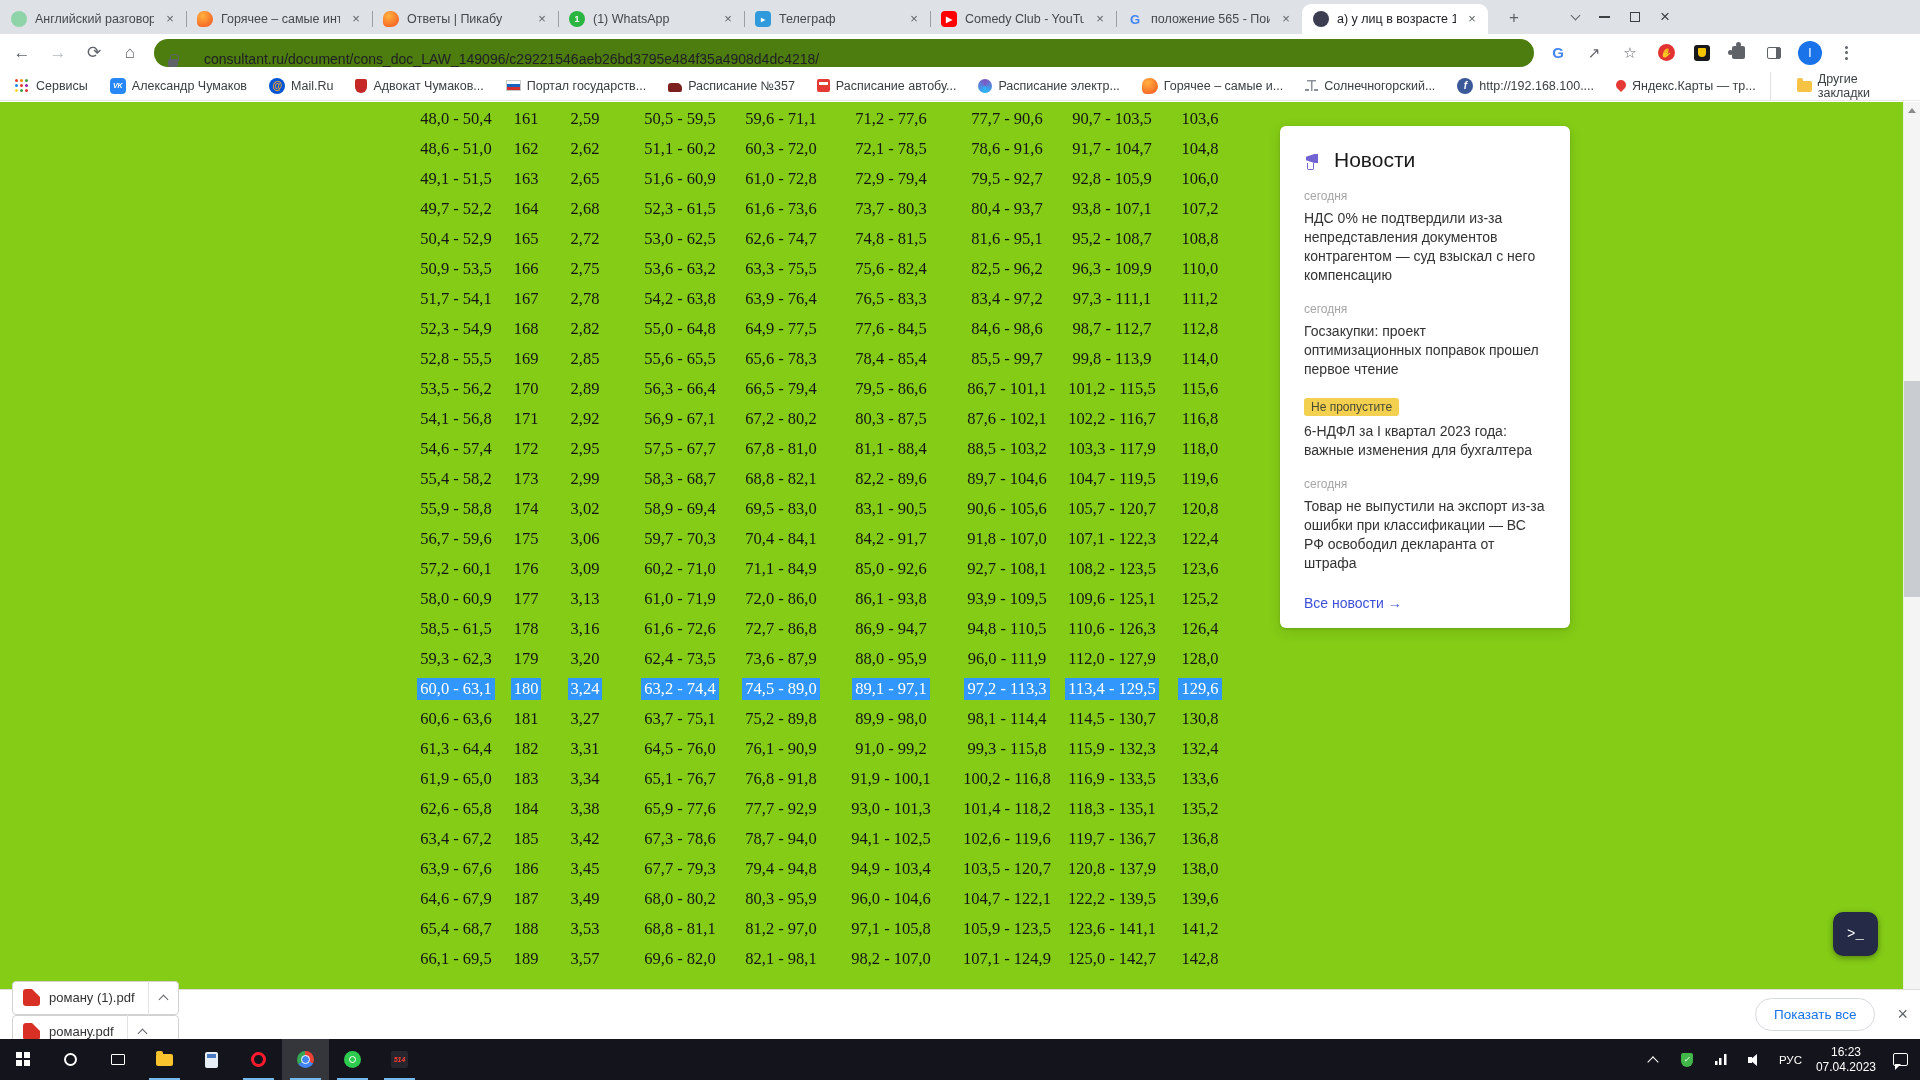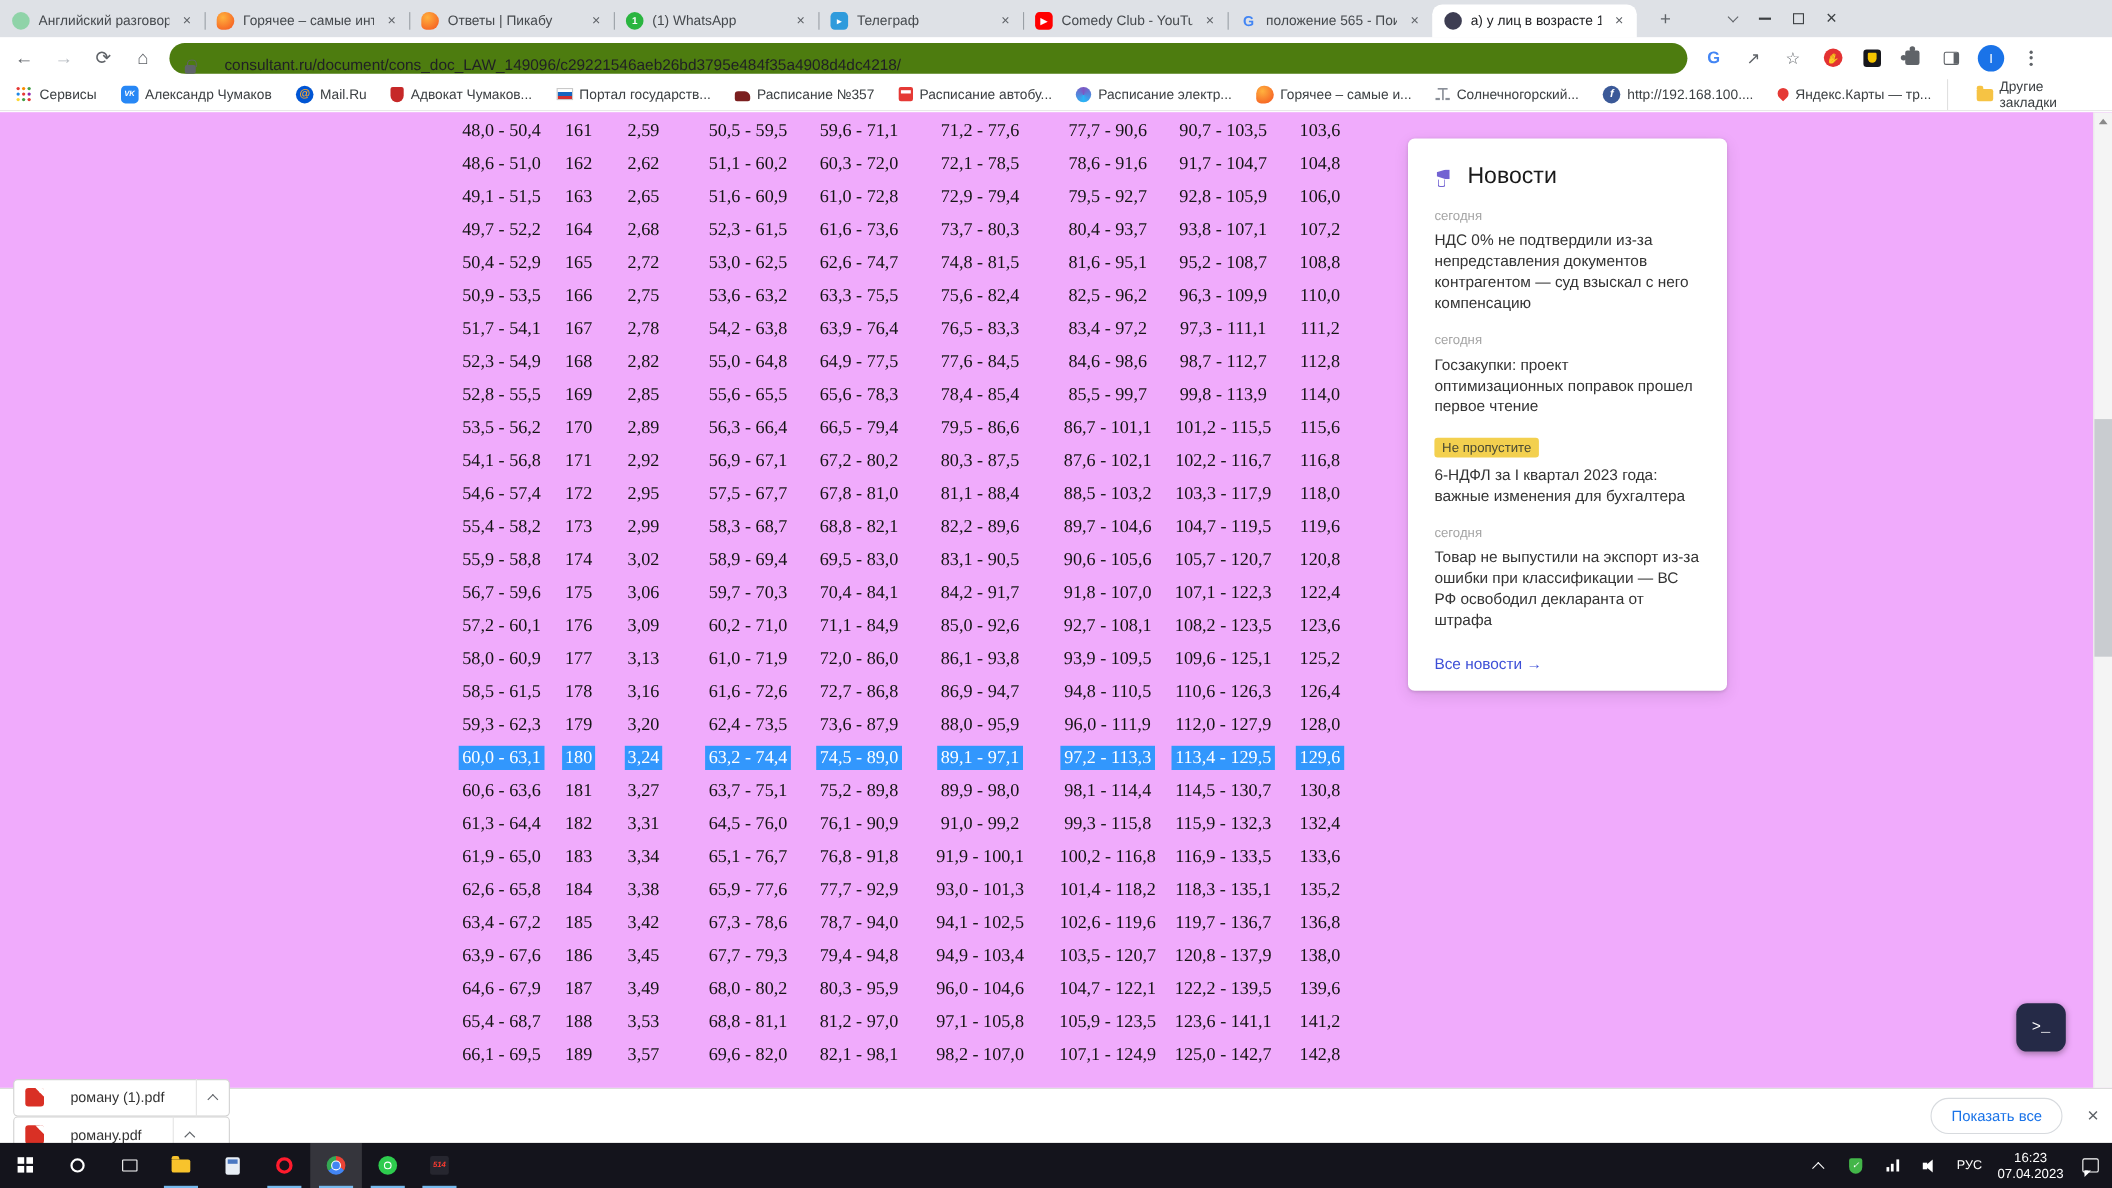--- a/index.html
+++ b/index.html
@@ -76,21 +76,21 @@
       linear-gradient(#8a8f98,#8a8f98) 50% 0/1.5px 11px no-repeat,
       linear-gradient(#8a8f98,#8a8f98) 0 100%/4px 2px no-repeat,
       linear-gradient(#8a8f98,#8a8f98) 100% 100%/4px 2px no-repeat}
   .b-fb{background:#3b5998;border-radius:50%;font-size:10px}
   .b-pin{width:10px;height:10px;background:#e53935;border-radius:50% 50% 50% 0;transform:rotate(-45deg);margin-top:-2px}
   .b-folder{width:15px;height:11px;background:#f6c344;border-radius:1px 2px 2px 2px;position:relative;margin-top:2px}
   .b-folder::before{content:"";position:absolute;top:-3px;left:0;width:6px;height:3px;background:#f6c344;border-radius:2px 2px 0 0}
   #bm-other{display:flex;align-items:center;gap:6px;border-left:1px solid #e0e0e0;padding-left:26px;margin-left:14px}
 
   
-  #page{position:absolute;left:0;top:102px;width:1920px;height:887px;background:#f0abfc;overflow:hidden}
+  #page{position:absolute;left:0;top:102px;width:1920px;height:887px;background:#84cc16;overflow:hidden}
 
   #doc-table{position:absolute;left:400px;top:2px}
   .trow{display:grid;grid-template-columns:112px 28px 90px 100px 102px 118px 114px 96px 80px;height:30px;align-items:center;
         font-family:"Liberation Serif",serif;font-size:16.5px;color:#141414;text-align:center}
   .tcell{justify-self:center;white-space:nowrap}
   .trow.hl .tcell{background:#3297fd;color:#fff;padding:1px 3px}
 
   
   #news-card{position:absolute;left:1280px;top:24px;width:290px;height:502px;background:#fff;border-radius:6px;
        box-shadow:0 1px 3px rgba(0,0,0,.14),0 4px 14px rgba(0,0,0,.10);padding:22px 24px;font-size:14px;color:#2e2e2e}
@@ -112,21 +112,21 @@
   #pg-thumb{position:absolute;left:0;top:279px;width:17px;height:216px;background:#c9ccd0}
 
   
   #float-btn{position:absolute;left:1833px;top:810px;width:45px;height:44px;background:#252a47;border-radius:10px;
        box-shadow:0 2px 6px rgba(0,0,0,.35);color:#fff;display:flex;align-items:center;justify-content:center;
        font-family:"Liberation Mono",monospace;font-size:14px}
 
   
   #dlbar{position:absolute;left:0;top:989px;width:1920px;height:50px;background:#fff;border-top:1px solid #dcdcdc;
        display:flex;align-items:center;padding:0 12px;gap:24px}
-  .dlchip{height:34px;border:1px solid #d2d2d2;border-radius:4px;background:#fff;display:flex;align-items:center;padding:0 0 0 10px;gap:24px;font-size:13px;color:#333}
+  .dlchip{height:34px;border:1px solid #d2d2d2;border-radius:4px;background:#fff;display:flex;align-items:center;padding:0 0 0 10px;gap:9px;font-size:13px;color:#333}
   .pdfic{width:17px;height:17px;background:#d93025;border-radius:3px;position:relative;flex:none}
   .pdfic::before{content:"";position:absolute;right:0;top:0;border:4px solid #fff;border-left-color:transparent;border-bottom-color:transparent;border-radius:0 3px 0 0}
   .dl-caret{width:30px;height:34px;border-left:1px solid #e4e4e4;margin-left:4px;display:flex;align-items:center;justify-content:center}
   .dl-caret i{width:7px;height:7px;border-left:1.6px solid #5f6368;border-top:1.6px solid #5f6368;transform:rotate(45deg);margin-top:4px}
   #dl-right{margin-left:auto;display:flex;align-items:center;gap:22px}
   #dl-showall{color:#1a73e8;font-size:13.5px;border:1px solid #d7dade;border-radius:17px;padding:8px 18px;background:#fff}
   #dl-close{color:#5f6368;font-size:18px}
 
   
   #taskbar{position:absolute;left:0;top:1039px;width:1920px;height:41px;background:#14141c;display:flex;align-items:stretch;color:#fff}

